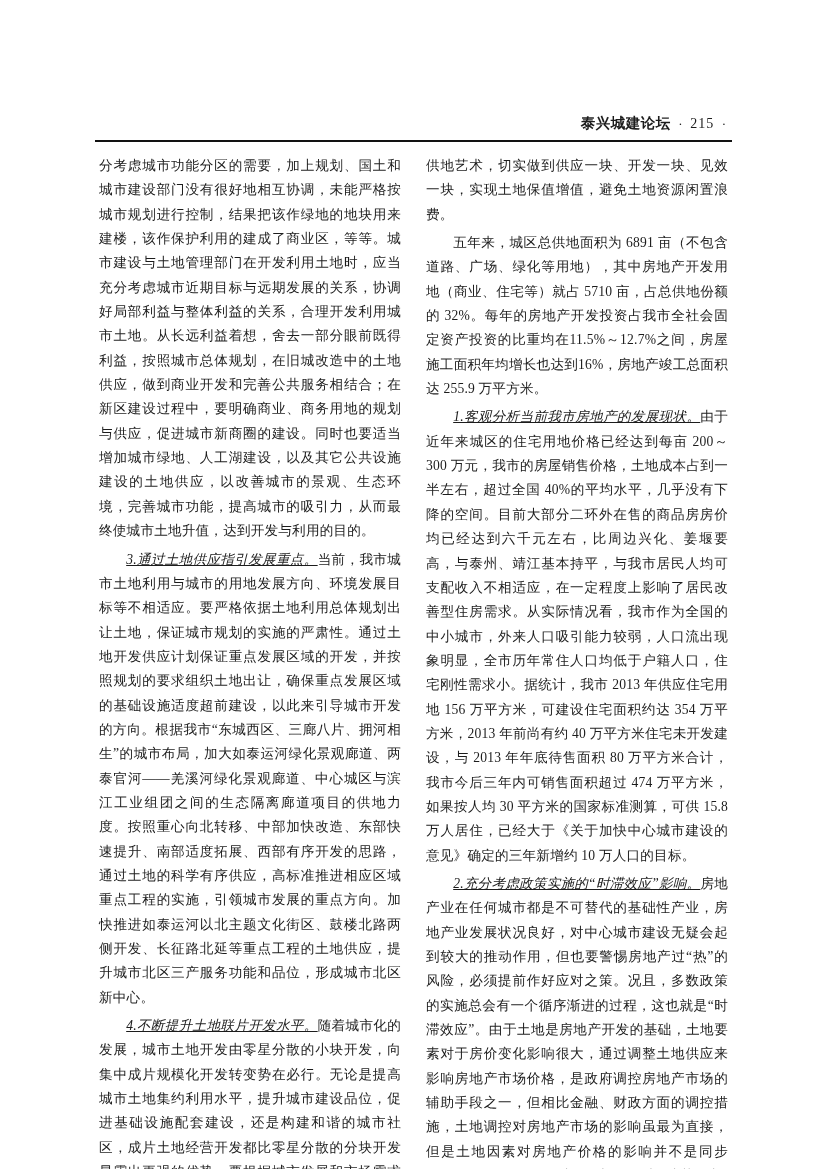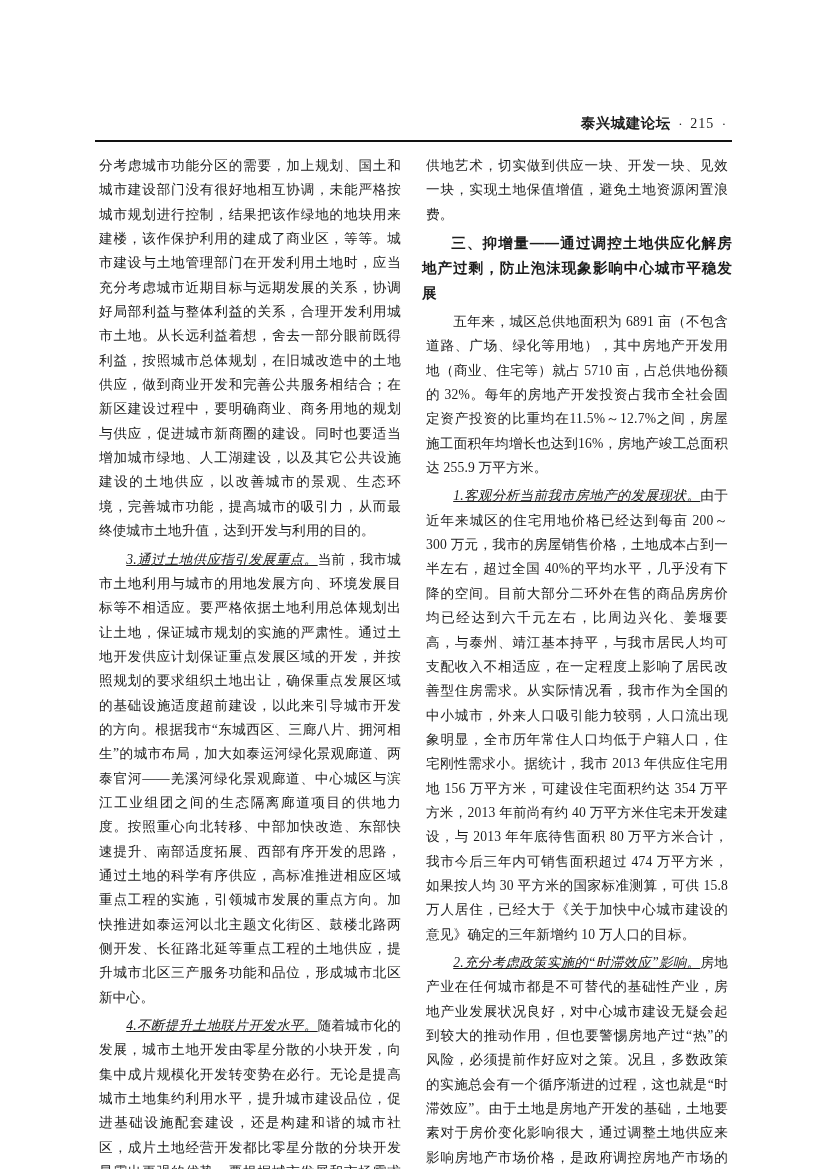--- a/index.html
+++ b/index.html
@@ -105,21 +105,20 @@
     <div class="columns">
 
       <div class="col">
         <p class="para no-indent"><span>分考虑城市功能分区的需要，加上规划、国土和城市建设部门没有很好地相互协调，未能严格按城市规划进行控制，结果把该作绿地的地块用来建楼，该作保护利用的建成了商业区，等等。城市建设与土地管理部门在开发利用土地时，应当充分考虑城市近期目标与远期发展的关系，协调好局部利益与整体利益的关系，合理开发利用城市土地。从长远利益着想，舍去一部分眼前既得利益，按照城市总体规划，在旧城改造中的土地供应，做到商业开发和完善公共服务相结合；在新区建设过程中，要明确商业、商务用地的规划与供应，促进城市新商圈的建设。同时也要适当增加城市绿地、人工湖建设，以及其它公共设施建设的土地供应，以改善城市的景观、生态环境，完善城市功能，提高城市的吸引力，从而最终使城市土地升值，达到开发与利用的目的。</span></p>
         <p class="para"><span class="kai-lead">3.通过土地供应指引发展重点。</span><span>当前，我市城市土地利用与城市的用地发展方向、环境发展目标等不相适应。要严格依据土地利用总体规划出让土地，保证城市规划的实施的严肃性。通过土地开发供应计划保证重点发展区域的开发，并按照规划的要求组织土地出让，确保重点发展区域的基础设施适度超前建设，以此来引导城市开发的方向。根据我市“东城西区、三廊八片、拥河相生”的城市布局，加大如泰运河绿化景观廊道、两泰官河——羌溪河绿化景观廊道、中心城区与滨江工业组团之间的生态隔离廊道项目的供地力度。按照重心向北转移、中部加快改造、东部快速提升、南部适度拓展、西部有序开发的思路，通过土地的科学有序供应，高标准推进相应区域重点工程的实施，引领城市发展的重点方向。加快推进如泰运河以北主题文化街区、鼓楼北路两侧开发、长征路北延等重点工程的土地供应，提升城市北区三产服务功能和品位，形成城市北区新中心。</span></p>
         <p class="para"><span class="kai-lead">4.不断提升土地联片开发水平。</span><span>随着城市化的发展，城市土地开发由零星分散的小块开发，向集中成片规模化开发转变势在必行。无论是提高城市土地集约利用水平，提升城市建设品位，促进基础设施配套建设，还是构建和谐的城市社区，成片土地经营开发都比零星分散的分块开发显露出更强的优势。要根据城市发展和市场需求情况，进行深度分析和科学论证，确定城区土地成片开发规模，制定土地成片开发规划，对城区正在实施的几个城市综合体周边土地进行系统研究，制订详细的阶段性开发规划，实施开发要严格按照规划进行。在具体执行过程中，土地成片开发面积应当控制在与开发商约定项目建设的时间内，并明确合作开发商对土地成片开发的期限，确保土地成片开发项目有效实施。对成片开发的土地要遵循集约和节约用地的原则供地，认真研究出让规划和供应时序，讲究</span></p>
       </div>
 
       <div class="col">
         <p class="para no-indent"><span>供地艺术，切实做到供应一块、开发一块、见效一块，实现土地保值增值，避免土地资源闲置浪费。</span></p>
-        <h3 class="section-heading">三、抑增量——通过调控土地供应化解房地产过剩，防止泡沫现象影响中心城市平稳发展</h3>
         <p class="para"><span>五年来，城区总供地面积为 6891 亩（不包含道路、广场、绿化等用地），其中房地产开发用地（商业、住宅等）就占 5710 亩，占总供地份额的 32%。每年的房地产开发投资占我市全社会固定资产投资的比重均在11.5%～12.7%之间，房屋施工面积年均增长也达到16%，房地产竣工总面积达 255.9 万平方米。</span></p>
         <p class="para"><span class="kai-lead">1.客观分析当前我市房地产的发展现状。</span><span>由于近年来城区的住宅用地价格已经达到每亩 200～300 万元，我市的房屋销售价格，土地成本占到一半左右，超过全国 40%的平均水平，几乎没有下降的空间。目前大部分二环外在售的商品房房价均已经达到六千元左右，比周边兴化、姜堰要高，与泰州、靖江基本持平，与我市居民人均可支配收入不相适应，在一定程度上影响了居民改善型住房需求。从实际情况看，我市作为全国的中小城市，外来人口吸引能力较弱，人口流出现象明显，全市历年常住人口均低于户籍人口，住宅刚性需求小。据统计，我市 2013 年供应住宅用地 156 万平方米，可建设住宅面积约达 354 万平方米，2013 年前尚有约 40 万平方米住宅未开发建设，与 2013 年年底待售面积 80 万平方米合计，我市今后三年内可销售面积超过 474 万平方米，如果按人均 30 平方米的国家标准测算，可供 15.8 万人居住，已经大于《关于加快中心城市建设的意见》确定的三年新增约 10 万人口的目标。</span></p>
         <p class="para"><span class="kai-lead">2.充分考虑政策实施的“时滞效应”影响。</span><span>房地产业在任何城市都是不可替代的基础性产业，房地产业发展状况良好，对中心城市建设无疑会起到较大的推动作用，但也要警惕房地产过“热”的风险，必须提前作好应对之策。况且，多数政策的实施总会有一个循序渐进的过程，这也就是“时滞效应”。由于土地是房地产开发的基础，土地要素对于房价变化影响很大，通过调整土地供应来影响房地产市场价格，是政府调控房地产市场的辅助手段之一，但相比金融、财政方面的调控措施，土地调控对房地产市场的影响虽最为直接，但是土地因素对房地产价格的影响并不是同步的，而是效果显现的时间更长，因此“时滞效应”更加明显。无论是通过土地总量调控还是结构调控，土地供应时滞都是影响调控效果的重要因素。当前，如果面对我市房地产市场的“过热”情况不能作出正确判断，并且忽视土地供应时滞的存在，就会对我市的房地产业发展前景产生错误认识，难免不会影响中心城市的健康发展。</span></p>
 
       </div>
 
     </div>
   </div>
 </div>
 

